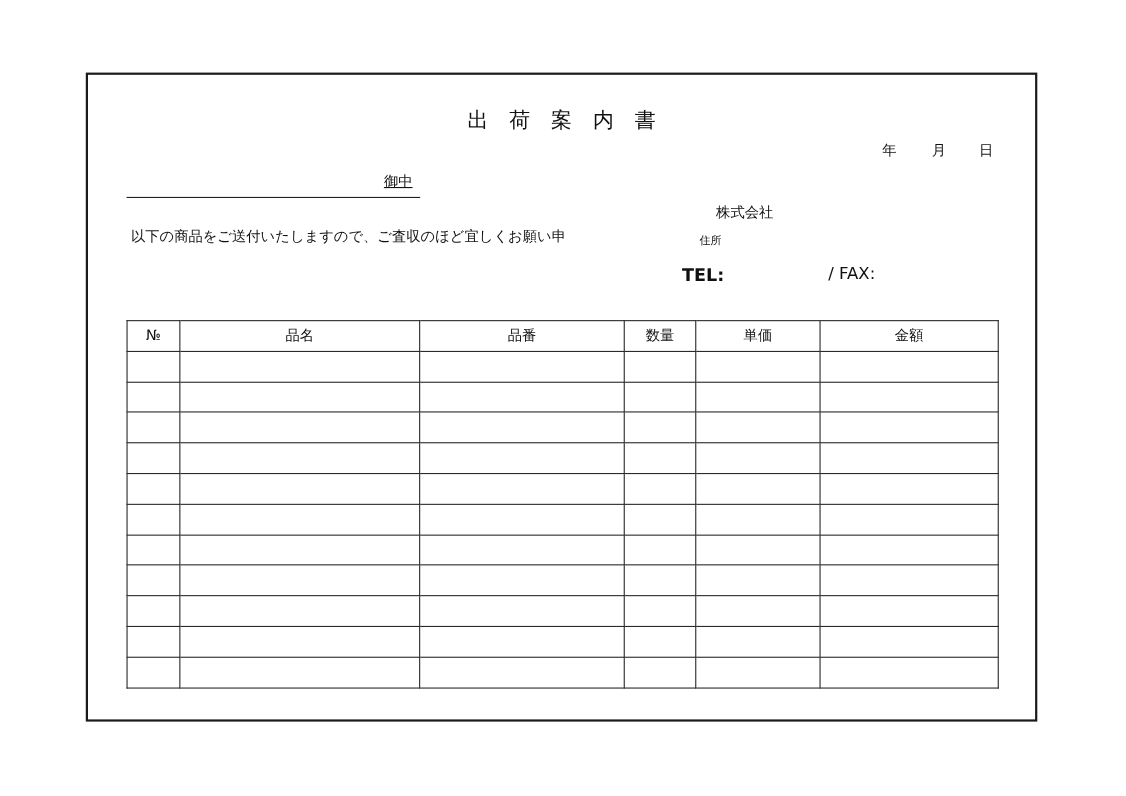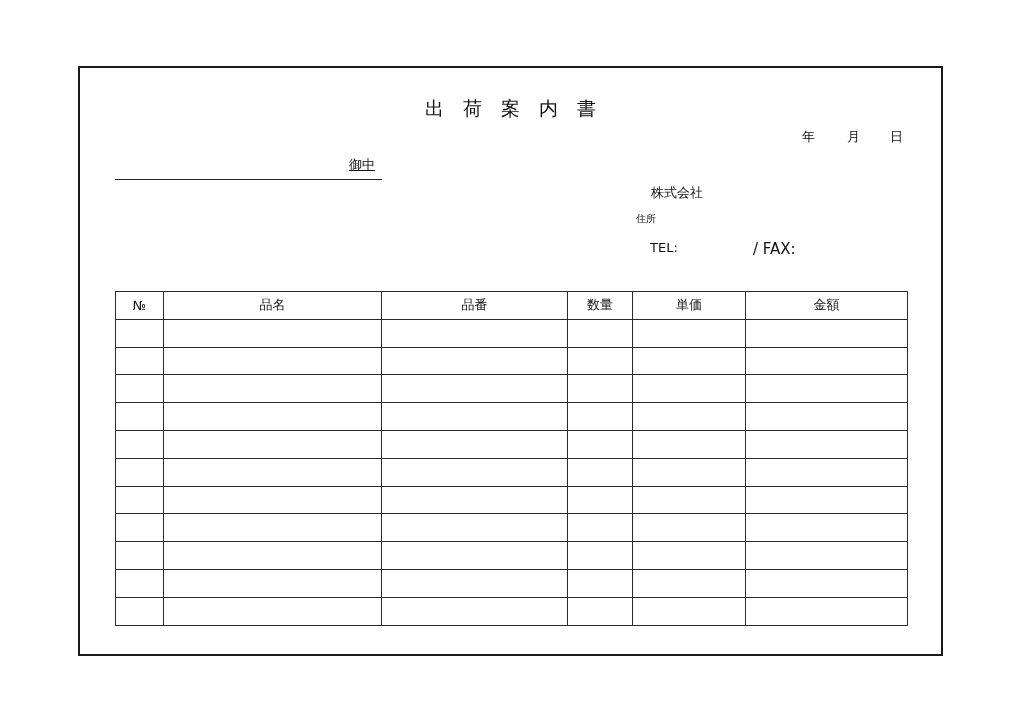--- a/index.html
+++ b/index.html
@@ -9,21 +9,21 @@
            border:2px solid #1a1a1a; box-sizing:content-box; }
   .title { position:absolute; left:0; top:96px; width:1024px; text-align:center;
            font-size:19px; letter-spacing:19px; font-weight:500; padding-left:8px; }
   .date { position:absolute; top:128px; font-size:13px; }
   .recipient-line { position:absolute; left:115px; top:179px; width:267px; height:0;
            border-top:1.5px solid #222; }
   .onchu { position:absolute; left:349px; top:156px; font-size:13px;text-decoration:underline; }
   .greeting { position:absolute; left:119px; top:207px; font-size:13px; line-height:17px; width:450px; }
   .company { position:absolute; left:636px; top:184px; font-size:13px;margin-left:15px; }
   .address { position:absolute; left:636px; top:212px; font-size:10px; }
-  .tel { position:absolute; left:650px; top:240px; font-size:13px; }
+  .tel { position:absolute; left:620px; top:240px; font-size:16px;font-weight:bold; }
   .fax { position:absolute; left:753px; top:240px; font-size:15px; }
   table.items { position:absolute; left:115px; top:291px; border-collapse:collapse;
            table-layout:fixed; width:792px; }
   table.items th, table.items td { border:1.3px solid #2a2a2a; height:26.8px; padding:0;
            font-size:13px; font-weight:normal; text-align:center; }
 </style>
 </head>
 <body>
 
 <div class="frame"></div>
@@ -31,20 +31,21 @@
 <div class="title">出荷案内書</div>
 
 <span class="date" style="left:802px">年</span>
 <span class="date" style="left:847px">月</span>
 <span class="date" style="left:890px">日</span>
 
 <div class="recipient-line"></div>
 <span class="onchu">御中</span>
 
 <div class="greeting">
+  <div>以下の商品をご送付いたしますので、ご査収のほど宜しくお願い申</div>
 </div>
 
 <span class="company">株式会社</span>
 <span class="address">住所</span>
 <span class="tel">TEL:</span>
 <span class="fax">/ FAX:</span>
 
 <table class="items">
   <colgroup id="cols">
       <col style="width: 48px;">

